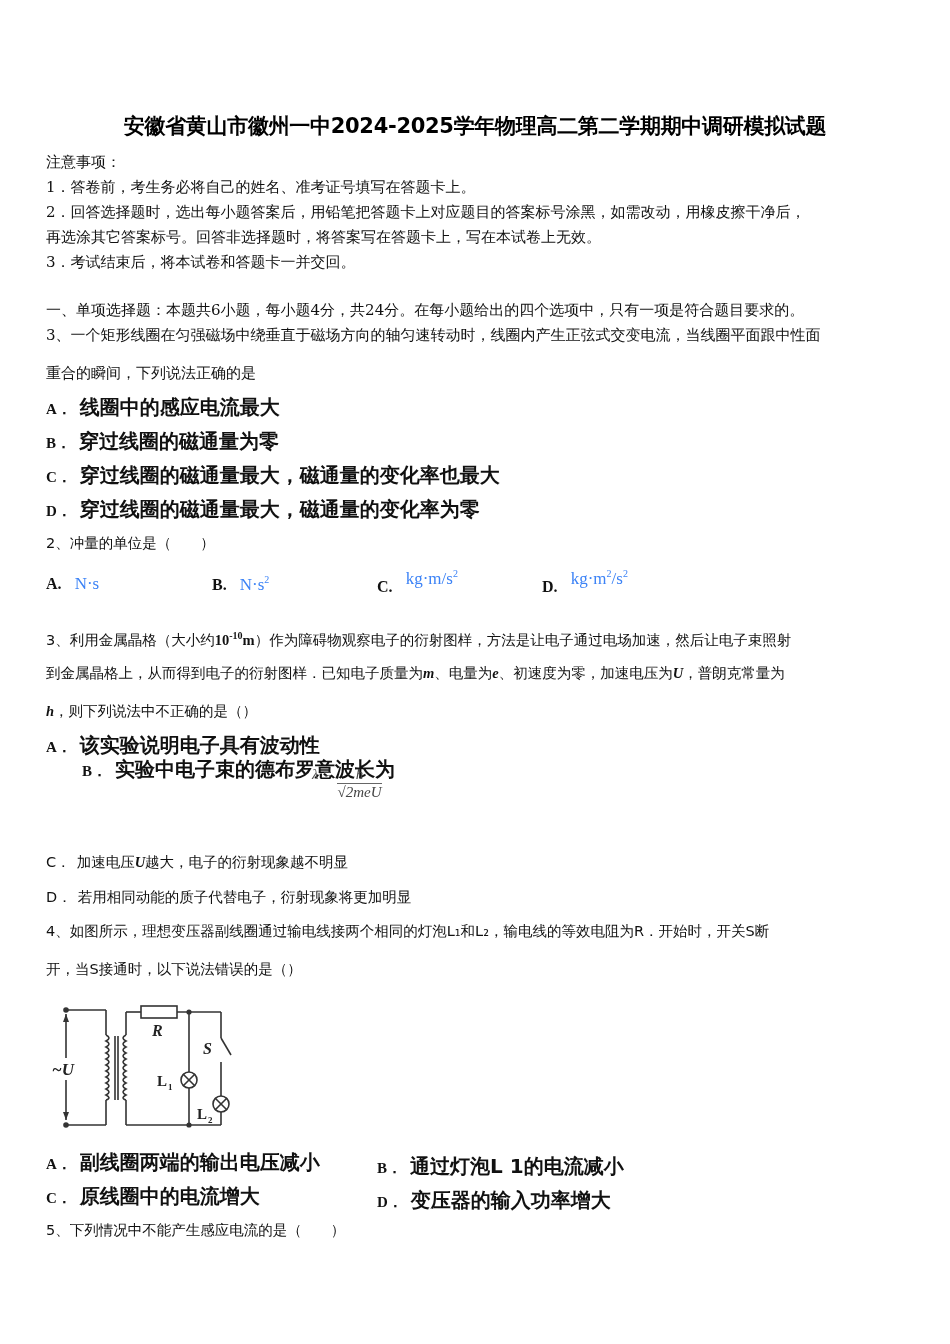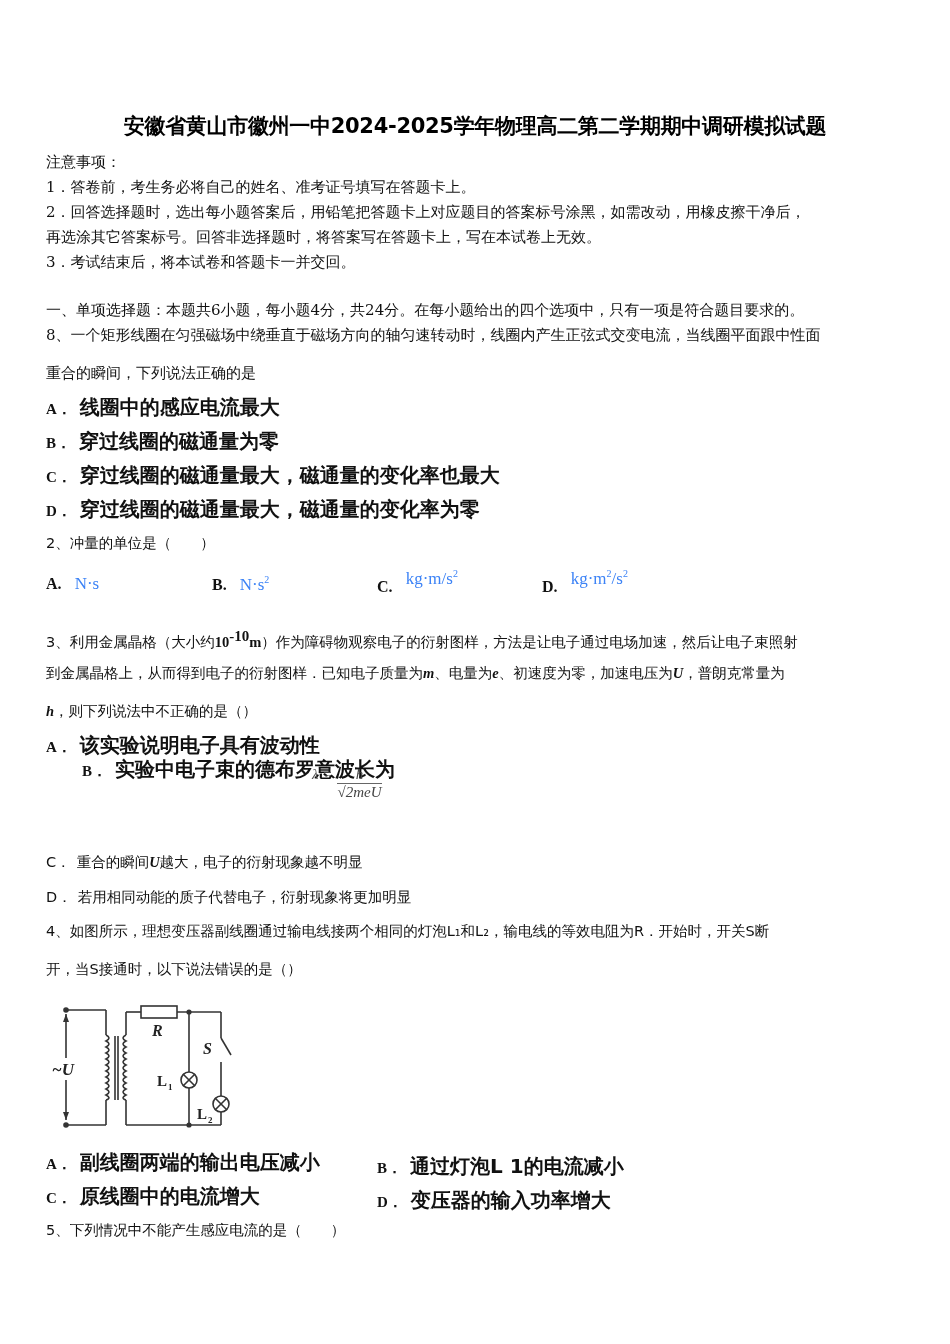--- a/index.html
+++ b/index.html
@@ -36,21 +36,21 @@
   <div class="abs line notice" style="top:153px;">注意事项：</div>
   <div class="abs line notice" style="top:178px;">1．答卷前，考生务必将自己的姓名、准考证号填写在答题卡上。</div>
   <div class="abs line notice" style="top:203px;">2．回答选择题时，选出每小题答案后，用铅笔把答题卡上对应题目的答案标号涂黑，如需改动，用橡皮擦干净后，</div>
   <div class="abs line notice" style="top:228px;text-align:right;">再选涂其它答案标号。回答非选择题时，将答案写在答题卡上，写在本试卷上无效。</div>
   <div class="abs line notice" style="top:253px;">3．考试结束后，将本试卷和答题卡一并交回。</div>
 </div>
 
 <div class="abs line notice" style="top:301px;">一、单项选择题：本题共6小题，每小题4分，共24分。在每小题给出的四个选项中，只有一项是符合题目要求的。</div>
 
 <div>
-  <div class="abs line notice" style="top:326px;">8、一个矩形线圈在匀强磁场中绕垂直于磁场方向的轴匀速转动时，线圈内产生正弦式交变电流，当线圈平面跟中性面</div>
+  <div class="abs line notice" style="top:326px;">3、一个矩形线圈在匀强磁场中绕垂直于磁场方向的轴匀速转动时，线圈内产生正弦式交变电流，当线圈平面跟中性面</div>
   <div class="abs line notice" style="top:364px;">重合的瞬间，下列说法正确的是</div>
   <div class="abs line" style="top:398px;"><span class="opt-label">A．</span><span class="opt-text">线圈中的感应电流最大</span></div>
   <div class="abs line" style="top:432px;"><span class="opt-label">B．</span><span class="opt-text">穿过线圈的磁通量为零</span></div>
   <div class="abs line" style="top:466px;"><span class="opt-label">C．</span><span class="opt-text">穿过线圈的磁通量最大，磁通量的变化率也最大</span></div>
   <div class="abs line" style="top:500px;"><span class="opt-label">D．</span><span class="opt-text">穿过线圈的磁通量最大，磁通量的变化率为零</span></div>
 </div>
 
 <div>
   <div class="abs line qtext" style="top:534px;">2、冲量的单位是（　　）</div>
   <div class="abs" style="left:46px; top:574px;">
@@ -66,36 +66,36 @@
     <span class="math"><span>kg·m/s</span><sup>2</sup></span>
   </div>
   <div class="abs" style="left:542px; top:568px;">
     <span class="opt-label" style="position:relative; top:8px;">D.</span>
     <span class="math"><span>kg·m</span><sup>2</sup><span>/s</span><sup>2</sup></span>
   </div>
 </div>
 
 <div>
   <div class="abs line qtext" style="top:627px;">
-    <span>3、利用金属晶格（大小约</span><b style="font-family:'Liberation Serif',serif;"><span>10</span><sup style="font-size:15px;">-10</sup><span>m</span></b><span>）作为障碍物观察电子的衍射图样，方法是让电子通过电场加速，然后让电子束照射</span>
+    <span>3、利用金属晶格（大小约</span><b style="font-family:'Liberation Serif',serif;"><span>10</span><sup style="font-size:10px;">-10</sup><span>m</span></b><span>）作为障碍物观察电子的衍射图样，方法是让电子通过电场加速，然后让电子束照射</span>
   </div>
   <div class="abs line qtext" style="top:664px;">
     <span>到金属晶格上，从而得到电子的衍射图样．已知电子质量为</span><i class="var">m</i><span>、电量为</span><i class="var">e</i><span>、初速度为零，加速电压为</span><i class="var">U</i><span>，普朗克常量为</span>
   </div>
   <div class="abs line qtext" style="top:702px;">
     <i class="var">h</i><span>，则下列说法中不正确的是（）</span>
   </div>
   <div class="abs line" style="top:736px;"><span class="opt-label">A．</span><span class="opt-text">该实验说明电子具有波动性</span></div>
   <div class="abs line" style="top:760px;margin-left:36px;"><span class="opt-label">B．</span><span class="opt-text">实验中电子束的德布罗意波长为</span></div>
   <div class="abs" style="left:312px; top:766px;">
     <span style="font-family:'Liberation Serif',serif; font-style:italic; color:#555; font-size:15px; vertical-align:top;">λ =</span>
     <span class="frac"><span class="num">h</span><span class="den">√2meU</span></span>
   </div>
   <div class="abs line qtext" style="top:853px;">
-    <span style="margin-right:6px;">C．</span><span>重合的瞬间</span><i class="var">U</i><span>越大，电子的衍射现象越不明显</span>
+    <span style="margin-right:6px;">C．</span><span>加速电压</span><i class="var">U</i><span>越大，电子的衍射现象越不明显</span>
   </div>
   <div class="abs line qtext" style="top:888px;">
     <span style="margin-right:6px;">D．</span><span>若用相同动能的质子代替电子，衍射现象将更加明显</span>
   </div>
 </div>
 
 <div>
   <div class="abs line qtext" style="top:922px;">4、如图所示，理想变压器副线圈通过输电线接两个相同的灯泡L₁和L₂，输电线的等效电阻为R．开始时，开关S断</div>
   <div class="abs line qtext" style="top:960px;">开，当S接通时，以下说法错误的是（）</div>
 

